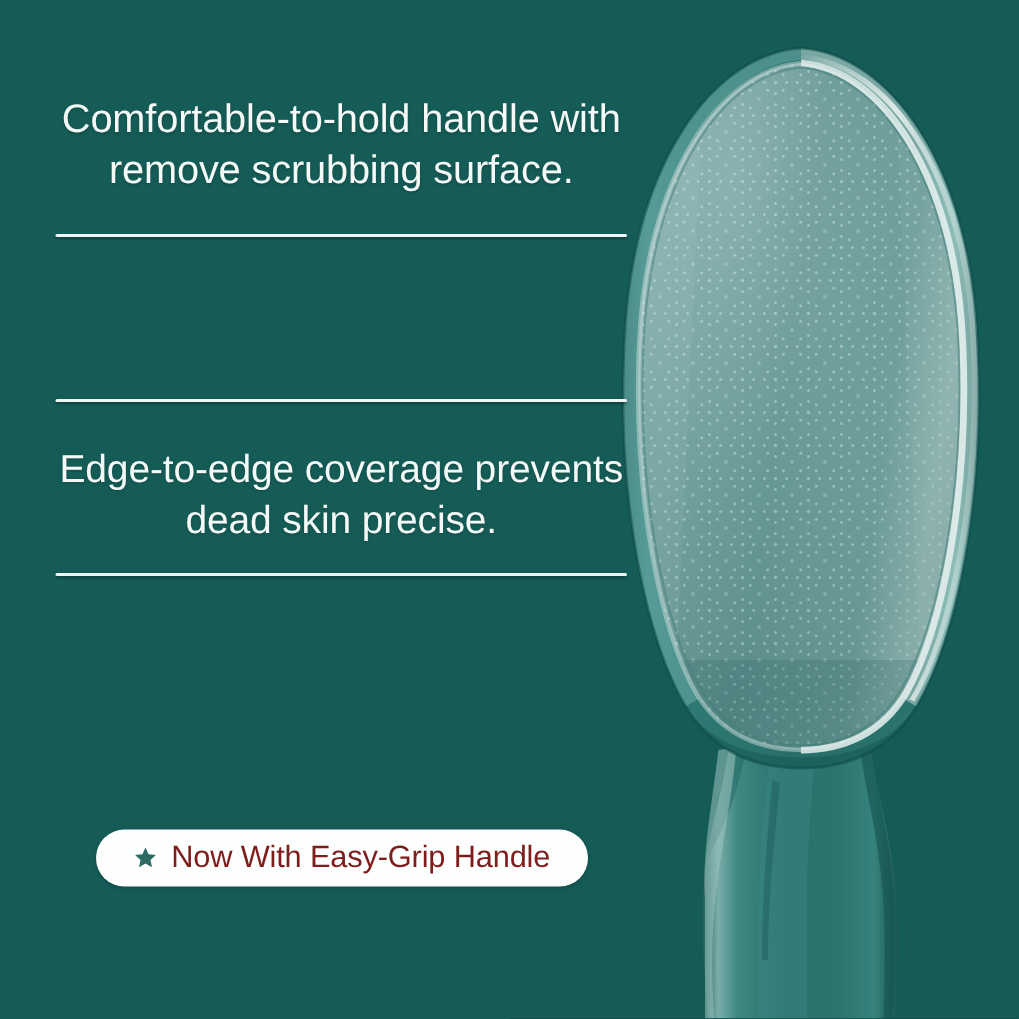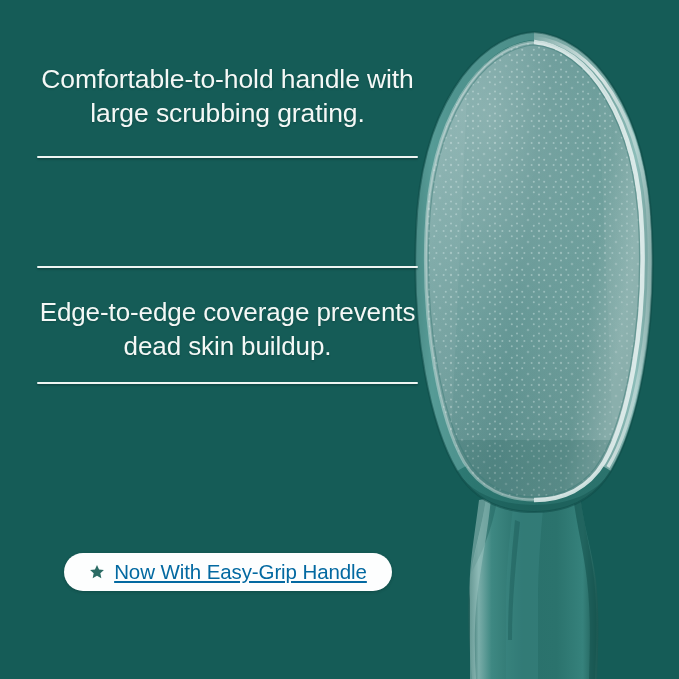--- a/index.html
+++ b/index.html
@@ -80,26 +80,25 @@
     gap: 9px;
   }
   #badge .star {
     display: block;
     width: 16px;
     height: 16px;
     margin-top: -1px;
     flex: 0 0 auto;
   }
   #badge .badge-text {
-    color: #0369a1;
+    color: #7f1d1d;
     font-size: 20.5px;
     line-height: 1;
     letter-spacing: -0.1px;
     white-space: nowrap;
-    text-decoration: underline;
   }
 </style>
 </head>
 <body>
 
 <div id="stage">
 
   <svg id="product" viewBox="0 0 679 679" aria-hidden="true">
     <defs>
 
@@ -250,31 +249,31 @@
              C594,500 566,512 534,512
              C502,512 474,500 457,471
              C431,427 411,335 416,231
              C420,112 474,36 534,32 Z" fill="none" stroke="#0e4b47" stroke-opacity="0.55" stroke-width="2"></path>
   </svg>
 
   <div id="features">
 
     <div class="feature f1">
       <div>Comfortable-to-hold handle with</div>
-      <div>large scrubbing grating.</div>
+      <div>remove scrubbing surface.</div>
     </div>
 
     <div class="divider d1"></div>
 
 
     <div class="divider d2"></div>
 
     <div class="feature f3">
       <div>Edge-to-edge coverage prevents</div>
-      <div>dead skin buildup.</div>
+      <div>dead skin precise.</div>
     </div>
 
     <div class="divider d3"></div>
 
   </div>
 
   <div id="badge">
     <svg class="star" viewBox="0 0 24 24" aria-hidden="true">
       <path d="M12 1.6 L15.1 8.3 L22.4 9.1 L17.0 14.0 L18.5 21.2 L12 17.6 L5.5 21.2 L7.0 14.0 L1.6 9.1 L8.9 8.3 Z" fill="#2b6b64"></path>
     </svg>

